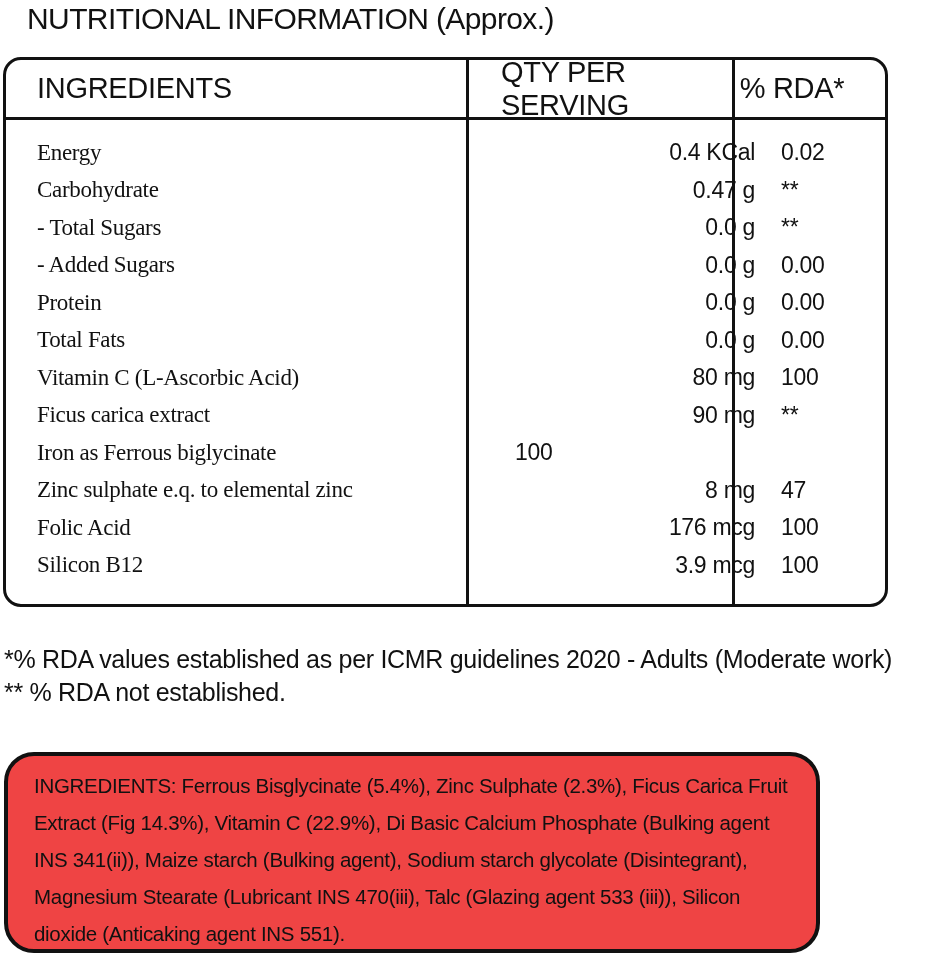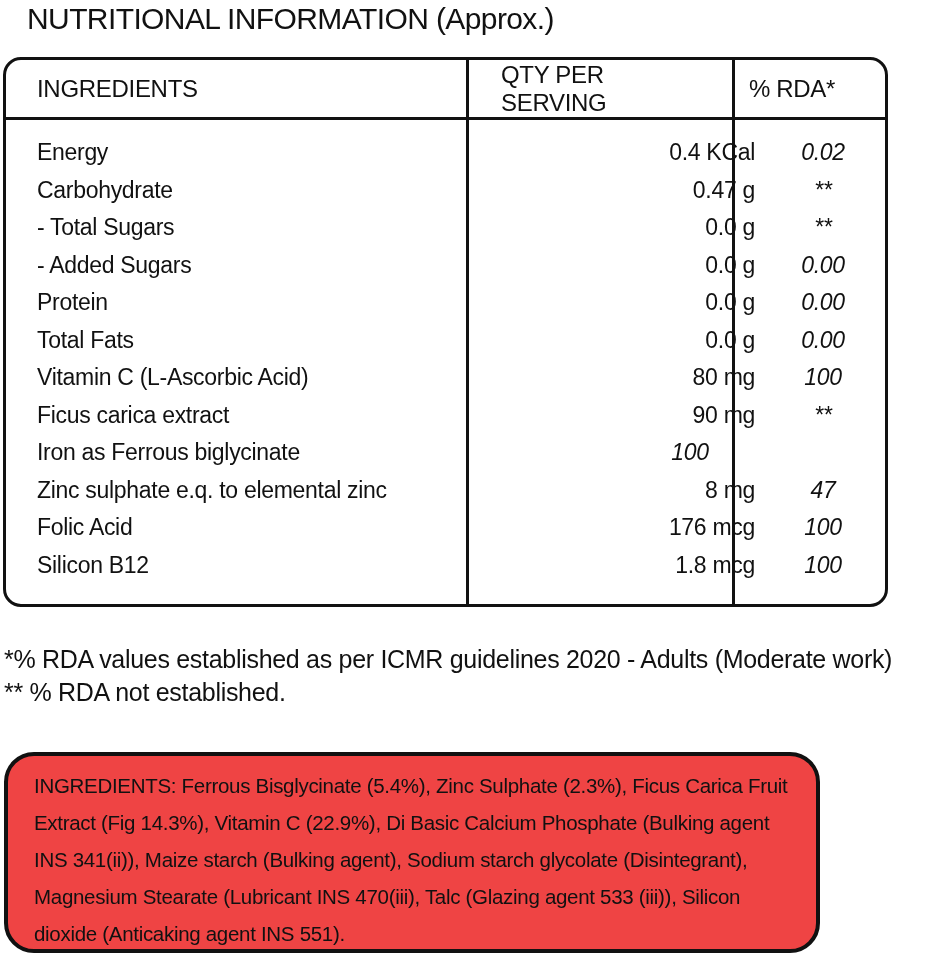--- a/index.html
+++ b/index.html
@@ -58,38 +58,38 @@
     background: #111111;
   }
   .vline1 { left: 460px; }
   .vline2 { left: 726px; }
 
   .thead {
     display: flex;
     height: 60px;
     align-items: center;
     border-bottom: 3px solid #111111;
-    font-size: 24px;
+    font-size: 29px;
     letter-spacing: -0.3px;
   }
   .hc1 { width: 463px; padding-left: 31px; }
   .hc2 { width: 230px; text-align: left; padding-left: 32px; }
   .hc3 { flex: 1; text-align: center; }
 
   .tbody { padding-top: 14px; }
   .trow {
     display: flex;
     height: 37.5px;
     align-items: center;
     font-size: 23px;
     letter-spacing: -0.3px;
   }
-  .tc1 { width: 509px; padding-left: 31px; }
+  .tc1 { width: 509px; padding-left: 31px; font-family: Liberation Serif, serif; }
   .tc2 { width: 266px; text-align: right; padding-right: 26px; }
-  .tc3 { flex: 1; text-align: center; padding-right: 20px; font-style: italic; }
+  .tc3 { flex: 1; text-align: left; padding-right: 20px; }
 
   
   .footnotes {
     position: absolute;
     left: 4px;
     top: 643px;
     font-size: 25px;
     line-height: 33px;
     letter-spacing: -0.3px;
     white-space: nowrap;
@@ -183,21 +183,21 @@
           <div class="tc2">8 mg</div>
           <div class="tc3">47</div>
         </div>
         <div class="trow">
           <div class="tc1">Folic Acid</div>
           <div class="tc2">176 mcg</div>
           <div class="tc3">100</div>
         </div>
         <div class="trow">
           <div class="tc1">Silicon B12</div>
-          <div class="tc2">1.8 mcg</div>
+          <div class="tc2">3.9 mcg</div>
           <div class="tc3">100</div>
         </div>
       </div>
   </div>
 
   <div class="footnotes">
     <div>*% RDA values established as per ICMR guidelines 2020 - Adults (Moderate work)</div>
     <div>** % RDA not established.</div>
   </div>
 

